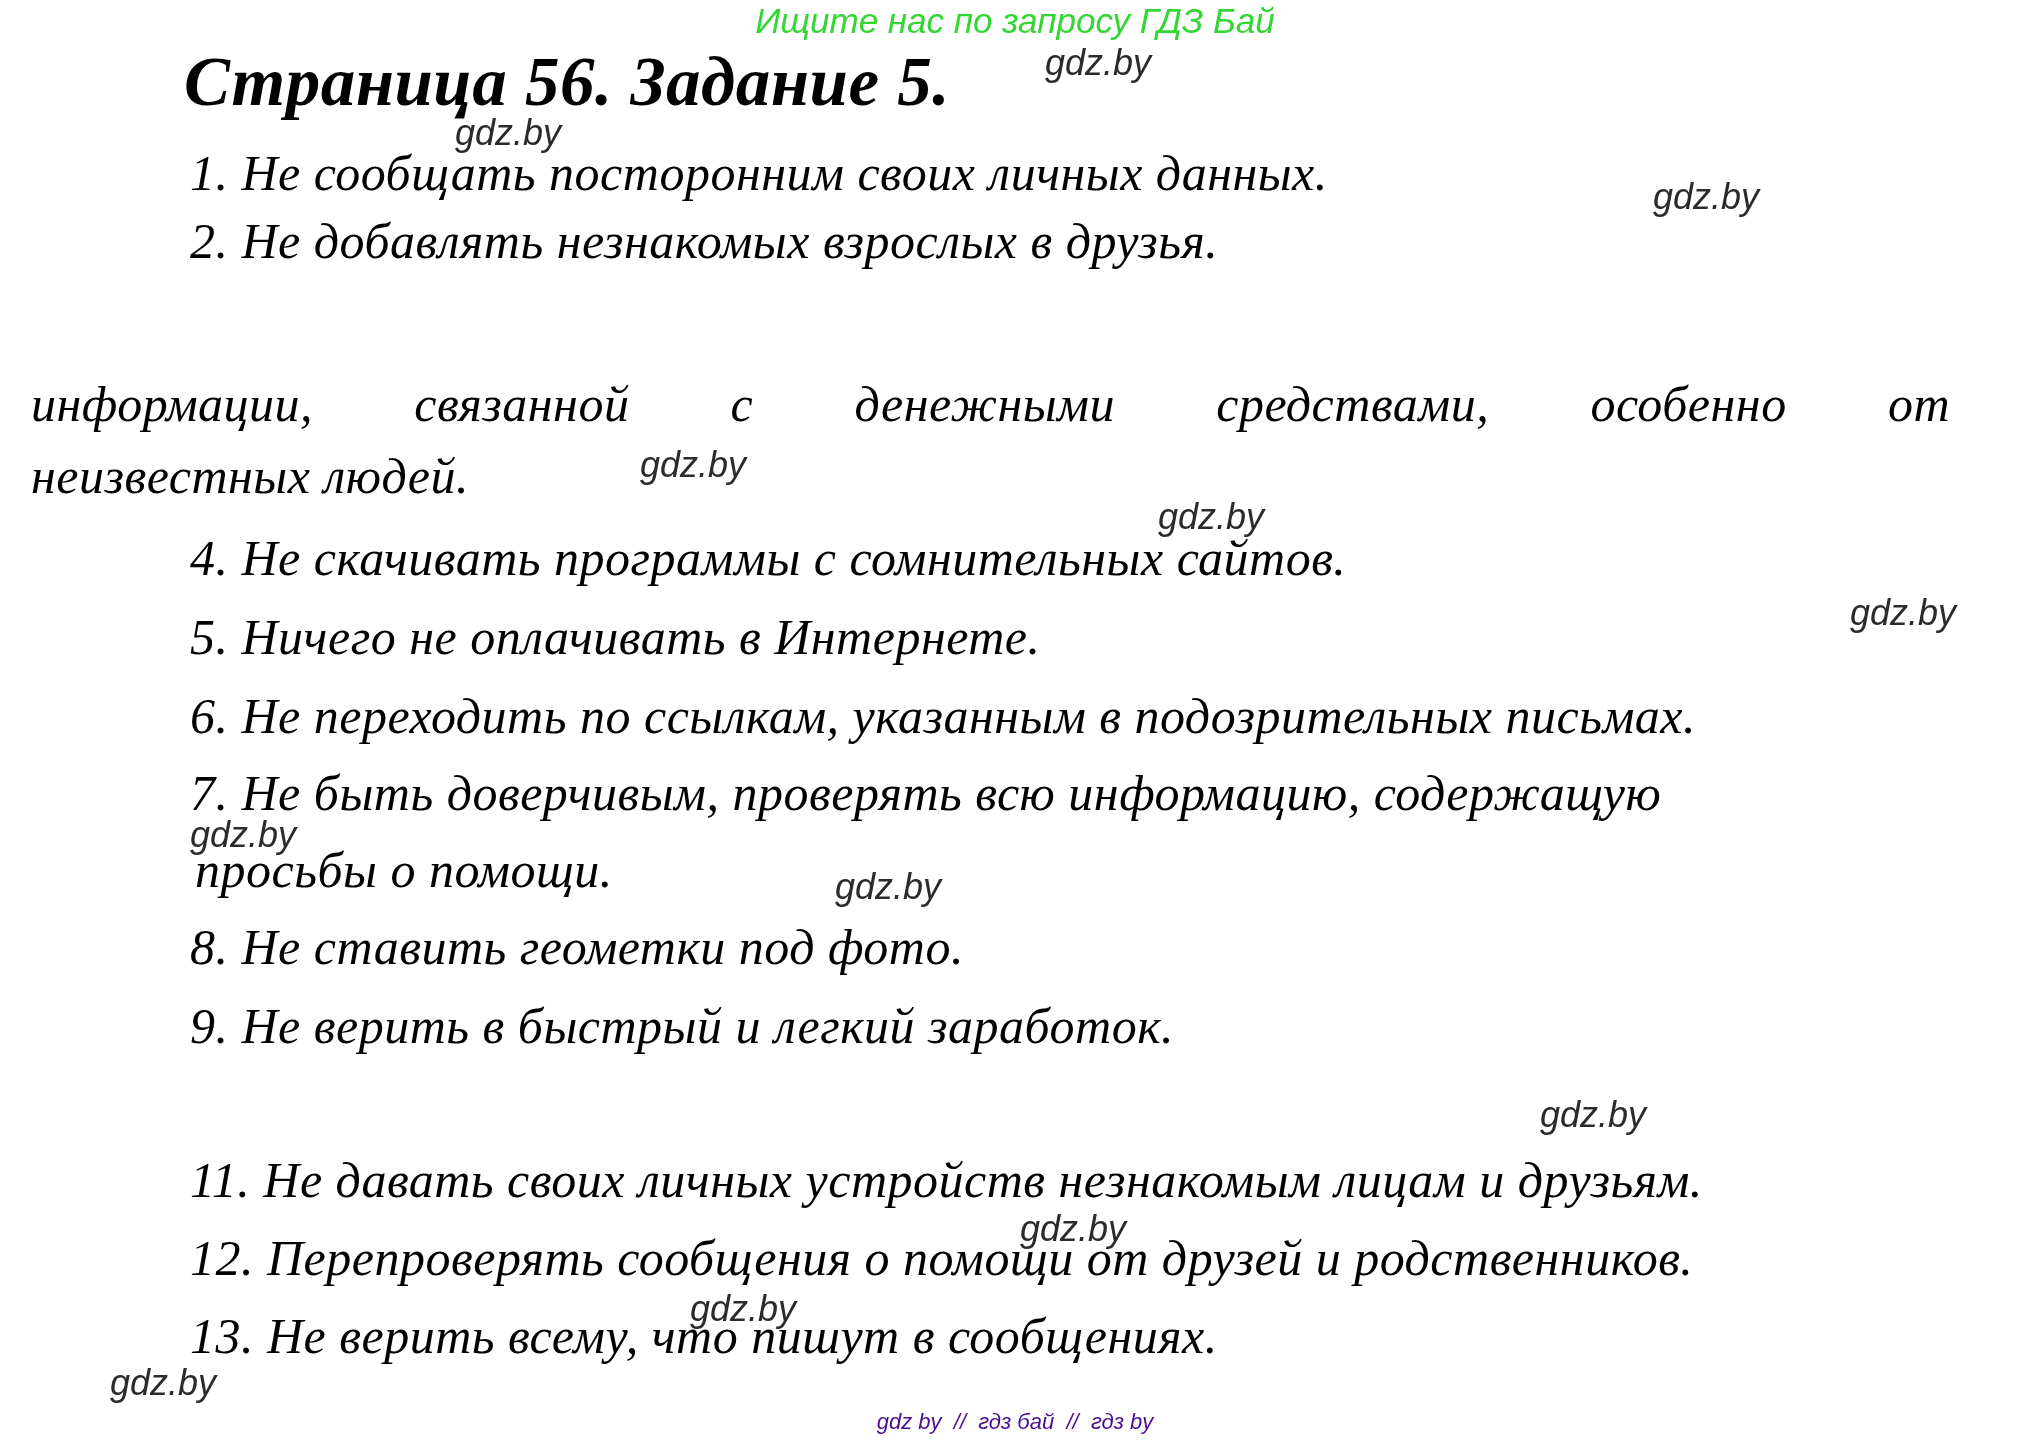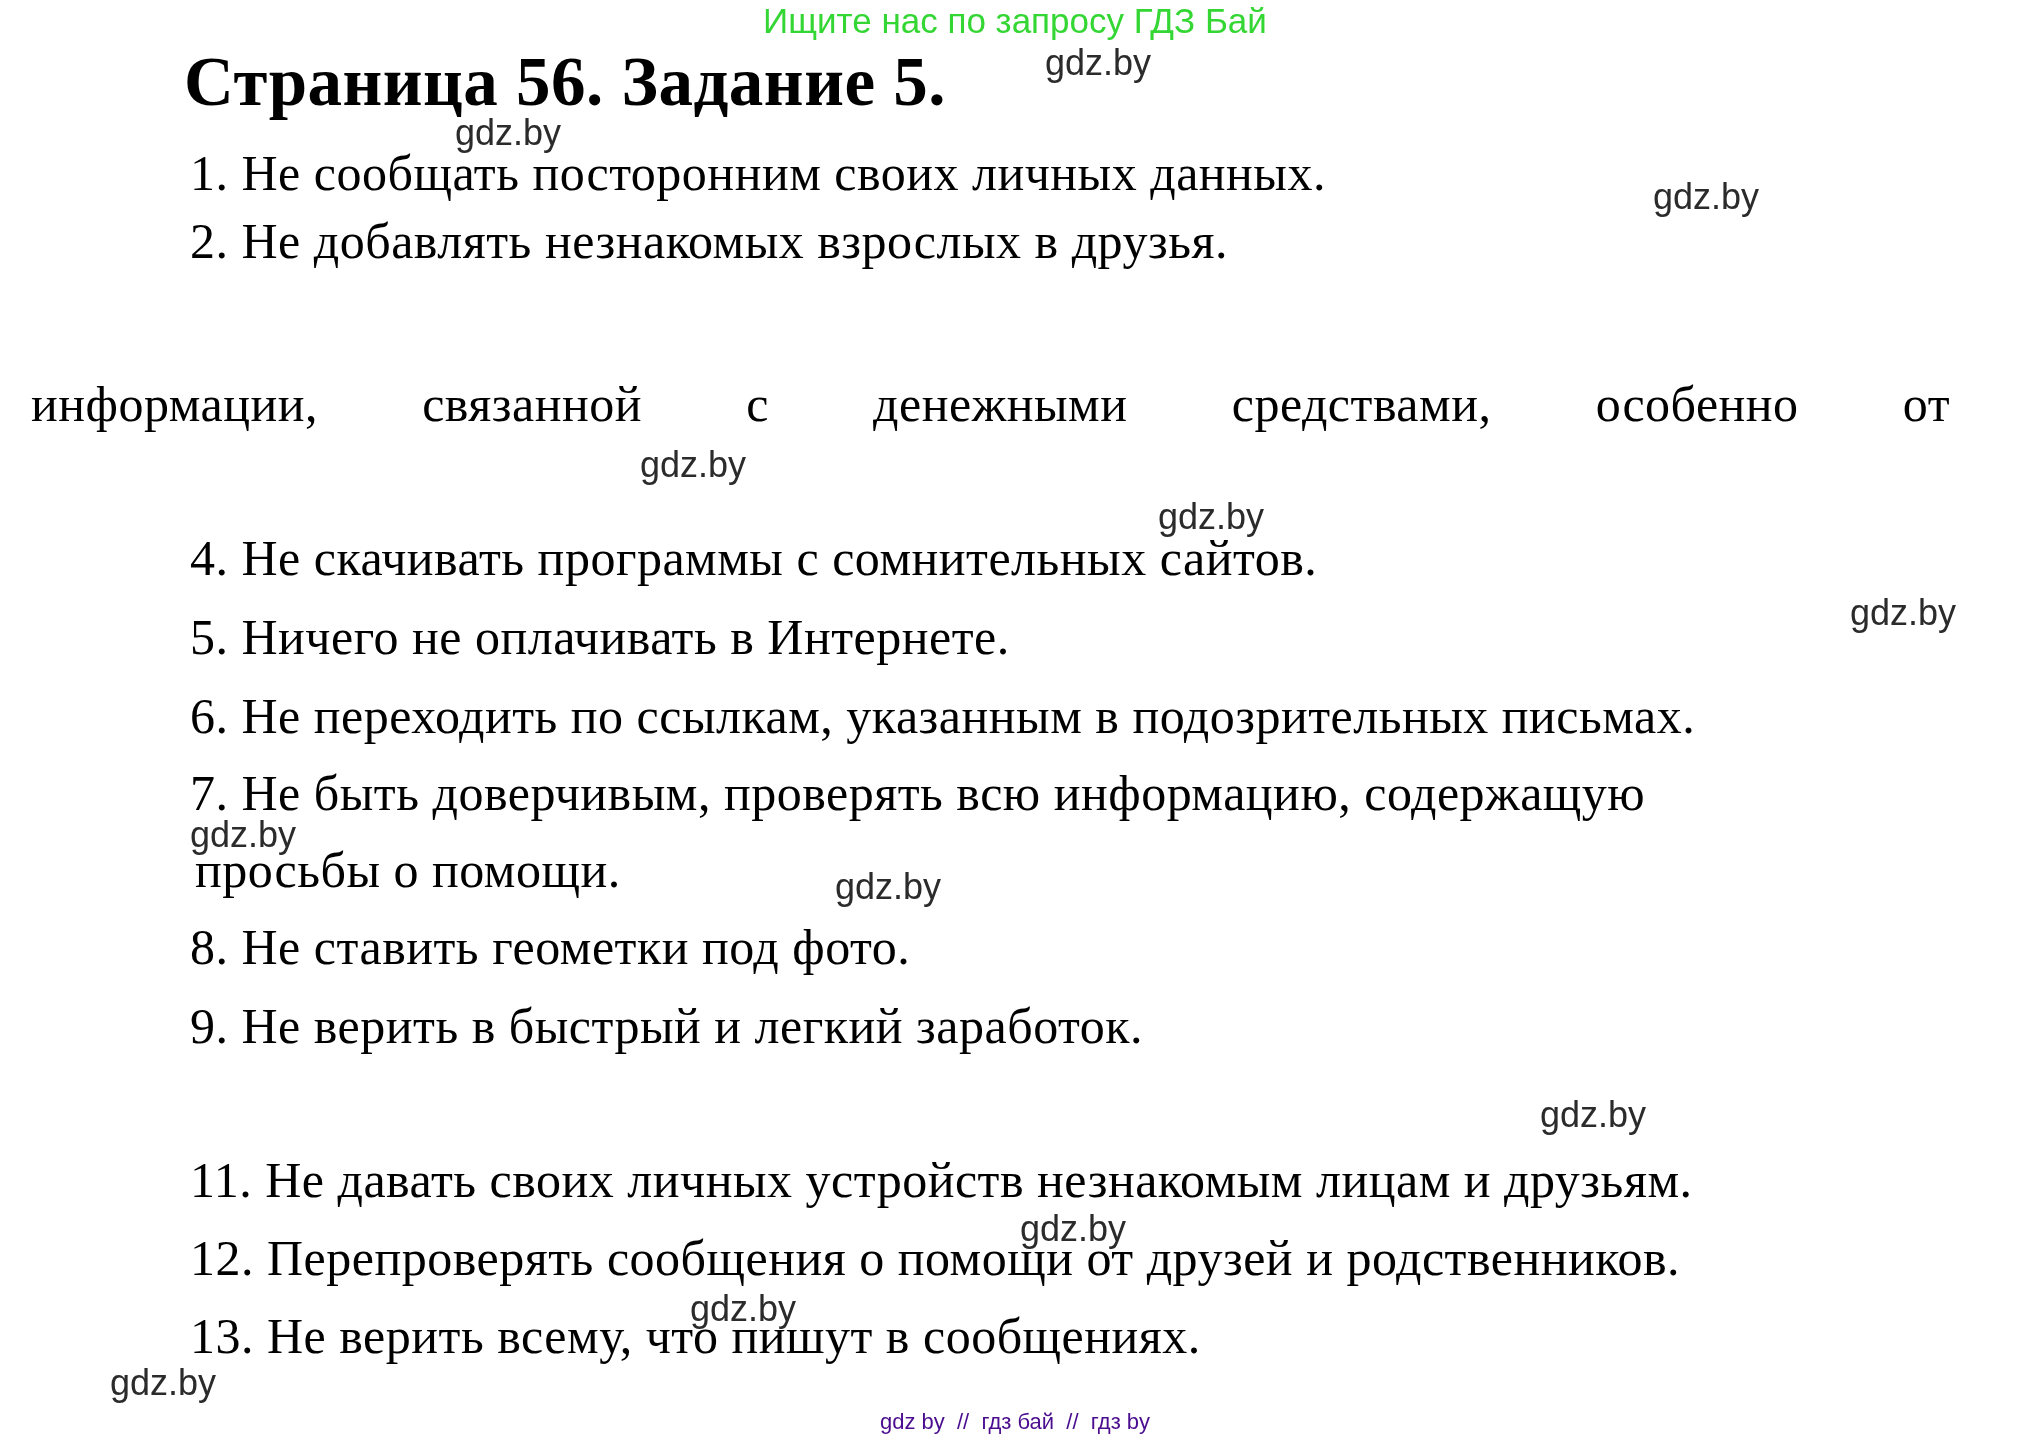--- a/index.html
+++ b/index.html
@@ -10,20 +10,21 @@
     --paper: #ffffff;
   }
   html,body{margin:0;padding:0;background:#fff;}
   .page{
     position:relative;
     width:2030px;height:1450px;
     background:var(--paper);
     overflow:hidden;
     font-family:"Liberation Serif", serif;
     color:var(--text);
+    font-style:italic;
   }
   .banner{
     position:absolute;top:1px;left:0;width:100%;
     text-align:center;
     font-family:"Liberation Sans", sans-serif;
     font-size:35px;line-height:40px;
     color:var(--banner);
     white-space:nowrap;
   }
   .wm{
@@ -108,20 +109,21 @@
   <span class="wm w9">gdz.by</span>
   <span class="wm w10">gdz.by</span>
   <span class="wm w11">gdz.by</span>
   <span class="wm w12">gdz.by</span>
 
   <div class="title">Страница 56. Задание 5.</div>
 
   <div class="line i1">1. Не сообщать посторонним своих личных данных.</div>
   <div class="line i2">2. Не добавлять незнакомых взрослых в друзья.</div>
   <div class="line i3b just">информации, связанной с денежными средствами, особенно от</div>
+  <div class="line i3c">неизвестных людей.</div>
   <div class="line i4">4. Не скачивать программы с сомнительных сайтов.</div>
   <div class="line i5">5. Ничего не оплачивать в Интернете.</div>
   <div class="line i6">6. Не переходить по ссылкам, указанным в подозрительных письмах.</div>
   <div class="line i7a">7. Не быть доверчивым, проверять всю информацию, содержащую</div>
   <div class="line i7b">просьбы о помощи.</div>
   <div class="line i8">8. Не ставить геометки под фото.</div>
   <div class="line i9">9. Не верить в быстрый и легкий заработок.</div>
   <div class="line i11">11. Не давать своих личных устройств незнакомым лицам и друзьям.</div>
   <div class="line i12">12. Перепроверять сообщения о помощи от друзей и родственников.</div>
   <div class="line i13">13. Не верить всему, что пишут в сообщениях.</div>

